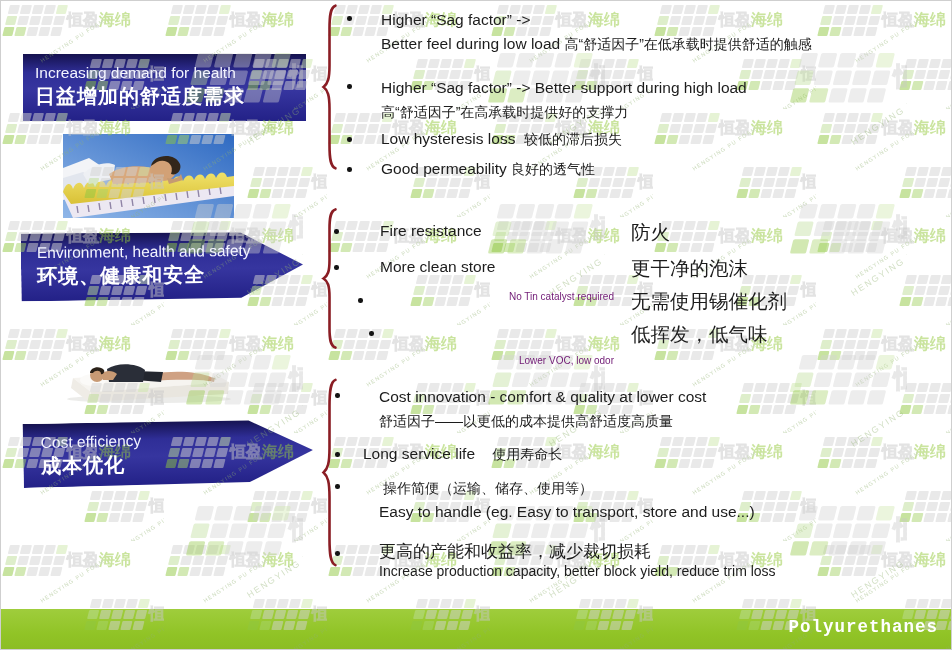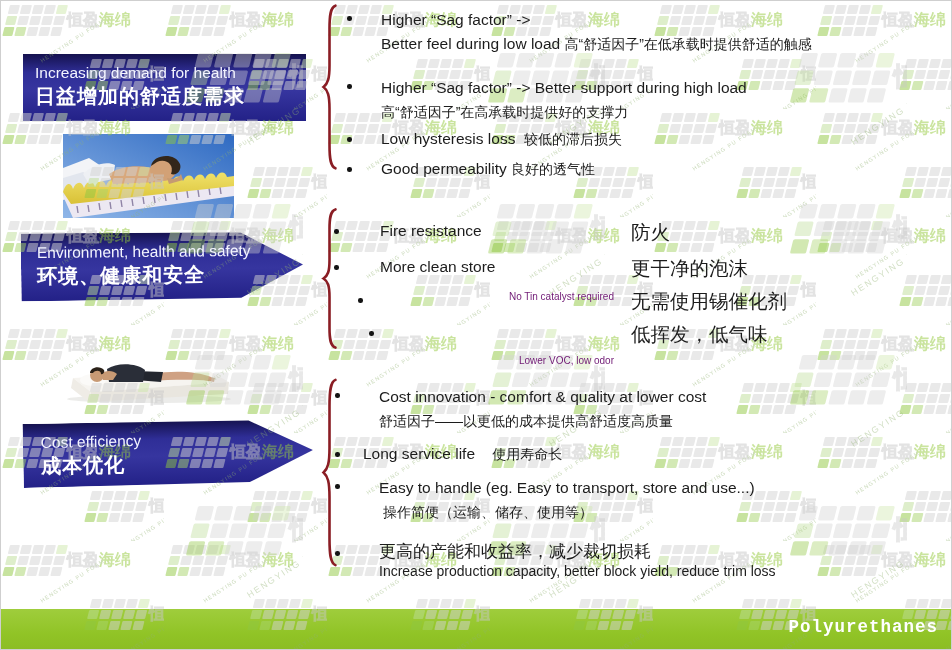--- a/index.html
+++ b/index.html
@@ -213,22 +213,22 @@
     <div class="line"><span class="seg-cn">舒适因子——以更低的成本提供高舒适度高质量</span></div>
   </div>
 
   <div class="dot z-text" style="left:334px;top:451px;"></div>
   <div class="btext z-text" style="left:362px;top:441px;">
     <div class="line"><span class="seg-en">Long service life    </span><span class="seg-cn">使用寿命长</span></div>
   </div>
 
   <div class="dot z-text" style="left:334px;top:483px;"></div>
   <div class="btext z-text" style="left:378px;top:475px;">
+    <div class="line"><span class="seg-cn"> 操作简便（运输、储存、使用等）</span></div>
     <div class="line"><span class="seg-en">Easy to handle (eg. Easy to transport, store and use...)</span></div>
-    <div class="line"><span class="seg-cn"> 操作简便（运输、储存、使用等）</span></div>
   </div>
 
   <div class="dot z-text" style="left:334px;top:550px;"></div>
   <div class="btext small z-text" style="left:378px;top:541px;">
     <div class="line"><span class="seg-cn">更高的产能和收益率，减少裁切损耗</span></div>
     <div class="line"><span class="seg-en">Increase production capacity, better block yield, reduce trim loss</span></div>
   </div>
 
   <div class="footer-label z-text">Polyurethanes</div>
 

